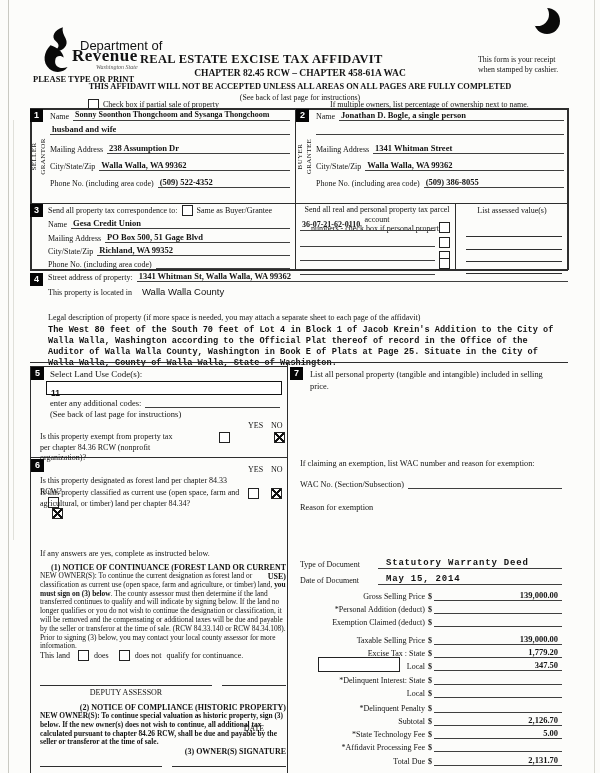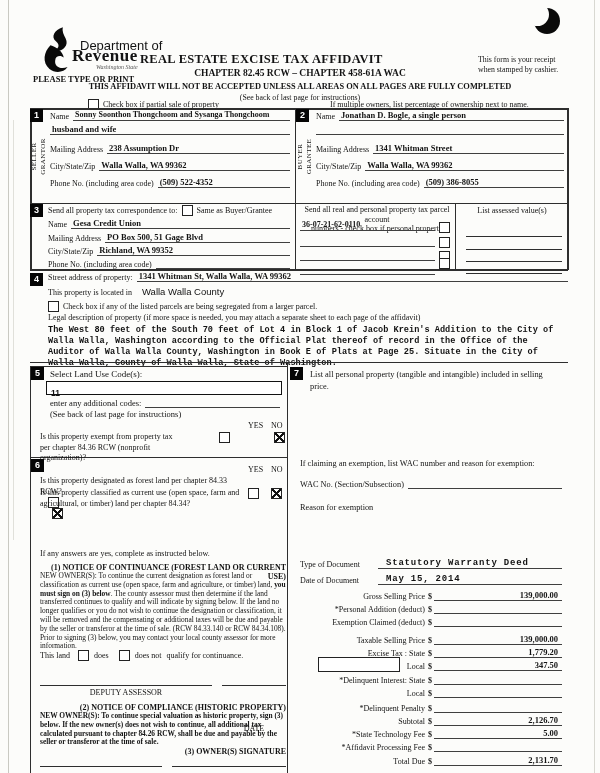--- a/index.html
+++ b/index.html
@@ -197,24 +197,20 @@
 
   <div class="badge" style="left:30px;top:273px;">4</div>
   <div class="frow" style="left:48px;top:271px;width:520px;">
     <span class="lab">Street address of property:</span>
     <span class="fill">1341 Whitman St, Walla Walla, WA  99362</span>
   </div>
   <div class="abs" style="left:48px;top:286px;display:flex;align-items:flex-end;">
     <span class="lab">This property is located in</span>
     <span class="sans" style="font-size:9.5px;padding-left:6px;">Walla Walla County</span>
   </div>
-  <div class="abs" style="left:48px;top:301px;display:flex;align-items:center;">
-    <span class="cb"></span>
-    <span class="lab" style="padding-left:4px;">Check box if any of the listed parcels are being segregated from a larger parcel.</span>
-  </div>
   <div class="txt" style="left:48px;top:313px;">Legal description of property (if more space is needed, you may attach a separate sheet to each page of the affidavit)</div>
   <div class="txt bold" style="left:48px;top:325px;width:516px;font-size:8.6px;line-height:11px;">The West 80 feet of the South 70 feet of Lot 4 in Block 1 of Jacob Krein's Addition to the City of Walla Walla, Washington  according to the Official Plat thereof of record in the Office of the Auditor of Walla Walla County, Washington in Book E of Plats at Page 25. Situate in the City of Walla Walla, County of Walla Walla, State of Washington.</div>
 
   <div class="line" style="left:30px;top:362px;width:538px;height:1px;"></div>
   <div class="line" style="left:287px;top:362px;width:1px;height:411px;"></div>
   <div class="line" style="left:30px;top:366px;width:1px;height:407px;"></div>
 
   <div class="line" style="left:30px;top:366px;width:257px;height:1px;"></div>
   <div class="line" style="left:30px;top:457px;width:257px;height:1px;"></div>
   <div class="badge" style="left:31px;top:367px;">5</div>

